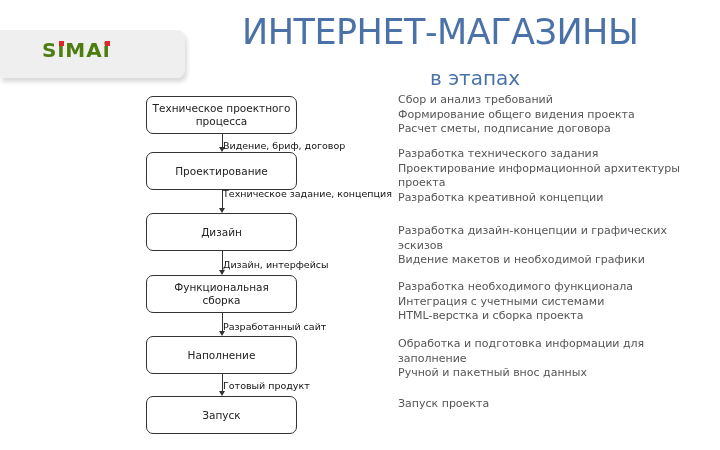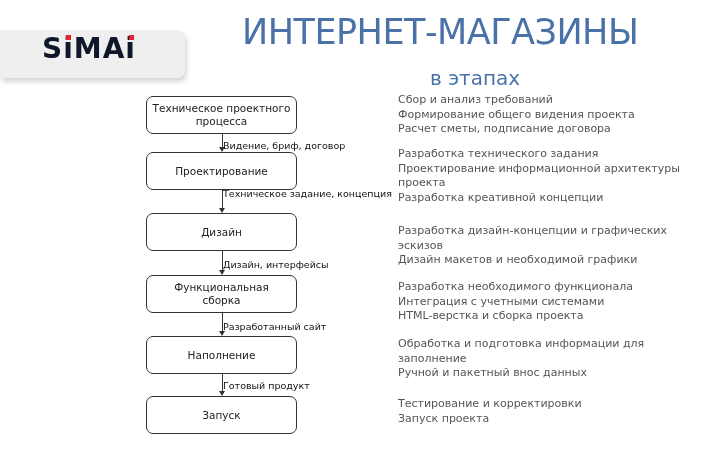--- a/index.html
+++ b/index.html
@@ -1,18 +1,18 @@
 <!DOCTYPE html>
 <html><head>
 <meta charset="utf-8">
 <style>
   html, body { margin:0; padding:0; }
   body { width:720px; height:450px; background:#ffffff; position:relative; overflow:hidden; font-family:"DejaVu Sans", sans-serif; }
   .logo-plate { position:absolute; left:0; top:30px; width:185px; height:48px; background:#efefef; border-radius:0 8px 8px 0; box-shadow:2px 4px 4px rgba(0,0,0,0.15); }
-  .logo { position:absolute; left:42px; top:32px; font-family:"DejaVu Sans", sans-serif; font-weight:bold; font-size:28px; color:#0f172a; letter-spacing:1px; }
+  .logo { position:absolute; left:42px; top:38px; font-family:"DejaVu Sans", sans-serif; font-weight:bold; font-size:20px; color:#4d7c0f; letter-spacing:1px; }
   .logo .i { position:relative; }
   .logo .i::before { content:""; position:absolute; left:50%; top:3px; width:5px; height:5px; margin-left:-2px; background:#e0262b; }
   .title { position:absolute; left:242px; top:12px; font-size:35px; color:#4a72a8; font-family:"DejaVu Sans", sans-serif; white-space:nowrap; letter-spacing:-0.5px; }
   .subtitle { position:absolute; left:386px; top:66px; font-size:20px; color:#4a72a8; white-space:nowrap;margin-left:44px; }
   .box { position:absolute; left:146px; width:151px; height:38px; border:1.2px solid #333; border-radius:7px; background:#fff; display:flex; align-items:center; justify-content:center; text-align:center; font-size:10.5px; color:#222; line-height:13px; box-sizing:border-box; }
   .conn { position:absolute; left:222px; width:1px; background:#333; }
   .arrow { position:absolute; left:219px; width:0; height:0; border-left:3.5px solid transparent; border-right:3.5px solid transparent; border-top:5px solid #333; }
   .clabel { position:absolute; left:223px; font-size:9.5px; color:#111; white-space:nowrap; }
   .desc { position:absolute; left:398px; font-size:11px; color:#555; line-height:14.5px; width:300px; }
   .desc div { white-space:nowrap; }
@@ -78,28 +78,27 @@
 </div>
 <div class="desc" style="top:147px;">
   <div>Разработка технического задания</div>
   <div>Проектирование информационной архитектуры</div>
   <div>проекта</div>
   <div>Разработка креативной концепции</div>
 </div>
 <div class="desc" style="top:224px;">
   <div>Разработка дизайн-концепции и графических</div>
   <div>эскизов</div>
-  <div>Дизайн макетов и необходимой графики</div>
+  <div>Видение макетов и необходимой графики</div>
 </div>
 <div class="desc" style="top:280px;">
   <div>Разработка необходимого функционала</div>
   <div>Интеграция с учетными системами</div>
   <div>HTML-верстка и сборка проекта</div>
 </div>
 <div class="desc" style="top:337px;">
   <div>Обработка и подготовка информации для</div>
   <div>заполнение</div>
   <div>Ручной и пакетный внос данных</div>
 </div>
 <div class="desc" style="top:397px;">
-  <div>Тестирование и корректировки</div>
   <div>Запуск проекта</div>
 </div>
 
 </body></html>

